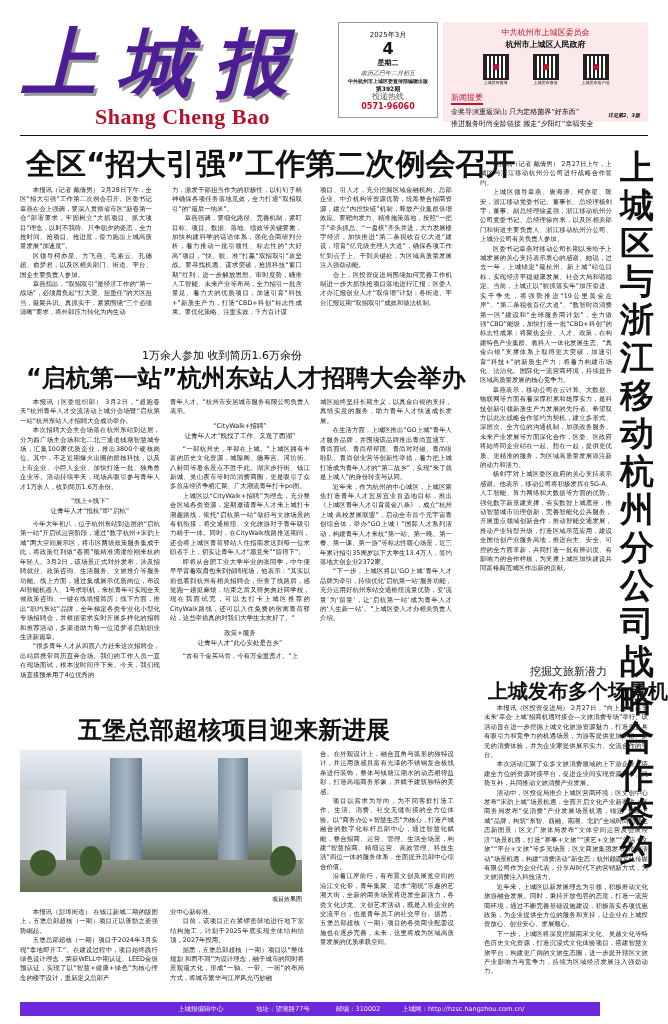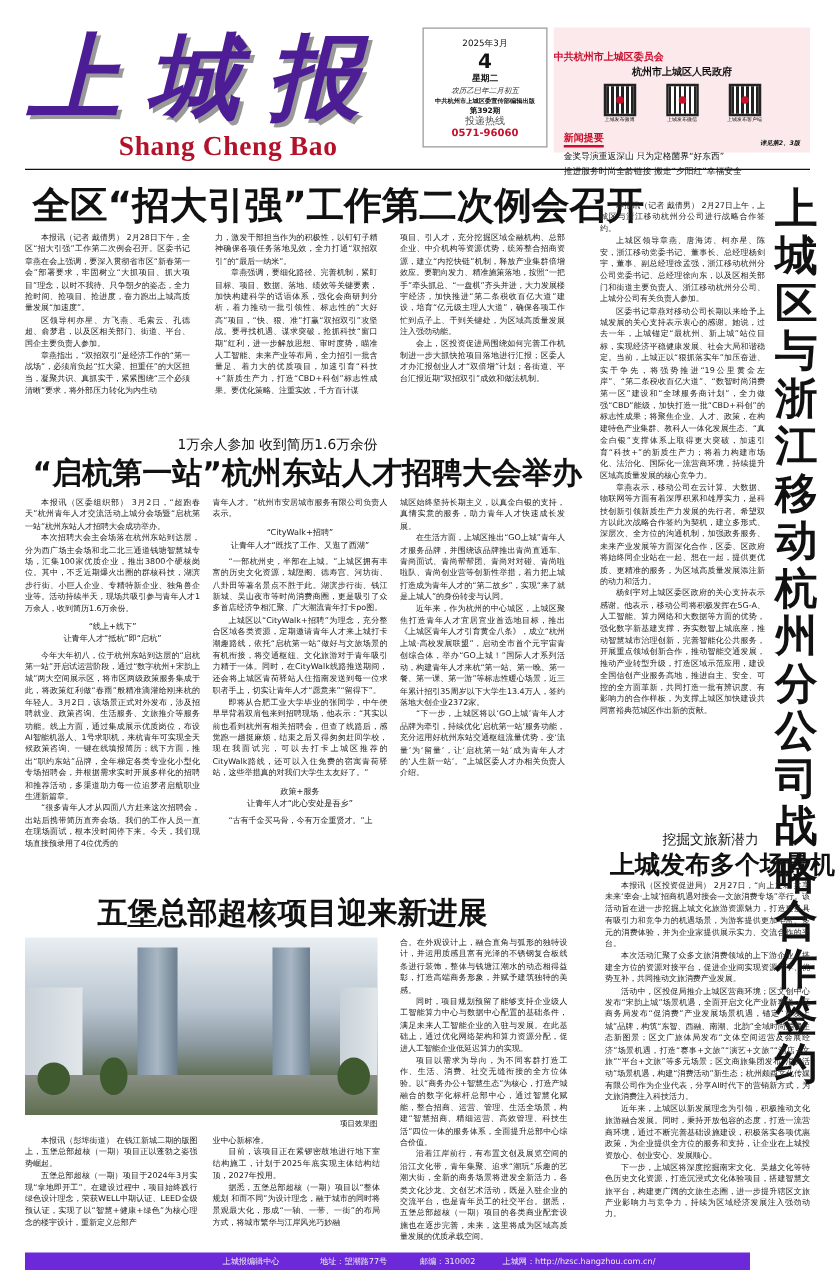--- a/index.html
+++ b/index.html
@@ -15,29 +15,29 @@
   .date-box div { line-height: 1.2; }
   .d-ym { font-size: 7px; margin-top: 8px; }
   .d-day { font-size: 16px; font-weight: bold; }
   .d-wk { font-size: 7px; font-weight: bold; }
   .d-lunar { font-size: 6px; font-style: italic; color: #333; margin-top: 2px; }
   .d-pub { font-size: 5px; font-weight: bold; margin-top: 2px; }
   .d-issue { font-size: 6px; font-weight: bold; margin-top: 1px; }
   .d-hot { font-size: 8px; color: #555; margin-top: 0; }
   .d-phone { font-size: 8px; color: #c8102e; font-weight: bold; }
   .pink-box { left: 443px; top: 22px; width: 205px; height: 100px; background: #fbe9ec; }
-  .pk-org1 { text-align: left; color: #c8102e; font-weight: bold; font-size: 8px; margin-top: 18px; }
+  .pk-org1 { text-align: center; color: #c8102e; font-weight: normal; font-size: 8px; margin-top: 5px; }
   .pk-org2 { text-align: center; font-weight: bold; font-size: 8px; margin-top: 1px; }
   .qrs { display: flex; justify-content: center; gap: 14px; margin-top: 4px; }
   .qr { width: 36px; text-align: center; font-size: 4px; }
   .qr-img { width: 26px; height: 26px; margin: 0 auto; background:
     repeating-linear-gradient(90deg, #222 0 2px, #fff 2px 4px), #fff;
     position: relative; border: 2px solid #222; }
   .qr-img::after { content: ""; position: absolute; left: 8px; top: 8px; width: 6px; height: 6px; border-radius: 50%; background: #c8102e; }
-  .pk-news { margin-left: 8px; margin-top: 4px; font-size: 8px; font-weight: bold; color: #c8102e; border-bottom: 2px solid #c8102e; display: inline-block; }
+  .pk-news { margin-left: 8px; margin-top: 4px; font-size: 8px; font-weight: normal; color: #c8102e; border-bottom: 2px solid #c8102e; display: inline-block; }
   .pk-line { font-size: 7px; margin-left: 8px; margin-top: 2px; }
   .pk-see { position: absolute; right: 8px; bottom: 4px; font-size: 5px; font-style: italic; font-weight: bold; }
   .rule { left: 20px; top: 135px; width: 628px; height: 1px; background: #111; }
   .h1 { font-weight: bold; font-size: 28px; letter-spacing: 0px; white-space: nowrap; }
   .col { font-size: 6.4px; line-height: 9.4px; text-align: justify; color: #222; overflow: hidden; }
   .col p { text-indent: 2em; }
   .sub-h { text-align: center; font-size: 6.5px; line-height: 10px; margin: 4px 0; }
   .vhead { left: 618px; top: 148px; width: 38px; font-size: 34px; font-weight: bold; line-height: 38px; text-align: center; }
   .photo { left: 20px; top: 748px; width: 180px; height: 130px; overflow: hidden;
     background: linear-gradient(180deg, #e9eef2 0%, #b8c4cf 40%, #8d9aa2 60%, #5b6b4e 80%, #7f8a74 100%); }
@@ -101,21 +101,21 @@
 </div>
 <div class="abs col" style="left:320px; top:186px; width:132px; height:135px;">
   <p style="text-indent:0">项目、引人才，充分挖掘区域金融机构、总部企业、中介机构等资源优势，统筹整合招商资源，建立“内挖快链”机制，释放产业集群倍增效应。要靶向发力、精准施策落地，按照“一把手”牵头抓总、“一盘棋”齐头并进，大力发展楼宇经济，加快推进“第二条税收百亿大道”建设，培育“亿元级主理人大道”，确保各项工作忙到点子上、干到关键处，为区域高质量发展注入强劲动能。</p>
   <p>会上，区投资促进局围绕如何完善工作机制进一步大抓快抢项目落地进行汇报；区委人才办汇报创业人才“双倍增”计划；各街道、平台汇报近期“双招双引”成效和做法机制。</p>
 </div>
 
 <div class="abs" style="left:142px; top:348px; font-size:11px;">1万余人参加 收到简历1.6万余份</div>
 <div class="abs h1" style="left:26px; top:362px; font-size:24px;">“启杭第一站”杭州东站人才招聘大会举办</div>
 <div class="abs col" style="left:20px; top:398px; width:140px; height:316px;">
   <p>本报讯（区委组织部） 3月2日，“超跑春天”杭州青年人才交流活动上城分会场暨“启杭第一站”杭州东站人才招聘大会成功举办。</p>
-  <p>本次招聘大会主会场落在杭州东站到达层，分为西广场主会场和北二北三通道钱塘智慧城专场，汇集100家优质企业，推出3800个硬核岗位。其中，不乏近期爆火出圈的群核科技，湖滨步行街、小巨人企业、专精特新企业、独角兽企业等。活动持续半天，现场共吸引参与青年人才1万余人，收到简历1.6万余份。</p>
+  <p>本次招聘大会主会场落在杭州东站到达层，分为西广场主会场和北二北三通道钱塘智慧城专场，汇集100家优质企业，推出3800个硬核岗位。其中，不乏近期爆火出圈的群核科技，以及上市企业、小巨人企业、加快打造一批、独角兽企业等。活动持续半天，现场共吸引参与青年人才1万余人，收到简历1.6万余份。</p>
   <div class="sub-h">
     <div>“线上+线下”</div>
     <div>让青年人才“抵杭”即“启杭”</div>
   </div>
   <p>今年大年初八，位于杭州东站到达层的“启杭第一站”开启试运营阶段，通过“数字杭州+宋韵上城”两大空间展示区，将市区两级政策服务集成于此，将政策红利做“春雨”般精准滴灌给刚来杭的年轻人。3月2日，该场景正式对外发布，涉及招聘就业、政策咨询、生活服务、文旅推介等服务功能。线上方面，通过集成展示优质岗位，布设AI智能机器人、1号求职机，来杭青年可实现全天候政策咨询、一键在线填报简历；线下方面，推出“职约东站”品牌，全年梯定各类专业化小型化专场招聘会，并根据需求实时开展多样化的招聘和推荐活动，多渠道助力每一位追梦者启航职业生涯新篇章。</p>
   <p>“很多青年人才从四面八方赶来这次招聘会，出站后携带简历直奔会场。我们的工作人员一直在现场面试，根本没时间停下来。今天，我们现场直接预录用了4位优秀的</p>
 </div>
 <div class="abs col" style="left:170px; top:398px; width:140px; height:316px;">
   <p style="text-indent:0">青年人才。”杭州市安居城市服务有限公司负责人表示。</p>
   <div class="sub-h">
@@ -173,21 +173,20 @@
   <p>本报讯（彭埠街道） 在钱江新城二期的版图上，五堡总部超核（一期）项目正以蓬勃之姿强势崛起。</p>
   <p>五堡总部超核（一期）项目于2024年3月实现“拿地即开工”。在建设过程中，项目始终践行绿色设计理念，荣获WELL中期认证、LEED金级预认证，实现了以“智慧+健康+绿色”为核心理念的楼宇设计，重新定义总部产</p>
 </div>
 <div class="abs col" style="left:170px; top:908px; width:134px; height:90px;">
   <p style="text-indent:0">业中心新标准。</p>
   <p>目前，该项目正在紧锣密鼓地进行地下室结构施工，计划于2025年底实现主体结构结顶，2027年投用。</p>
   <p>据悉，五堡总部超核（一期）项目以“整体规划 和而不同”为设计理念，融于城市的同时将景观最大化，形成“一轴、一带、一街”的布局方式，将城市繁华与江岸风光巧妙融</p>
 </div>
 <div class="abs col" style="left:320px; top:750px; width:134px; height:248px;">
   <p style="text-indent:0">合。在外观设计上，融合直角与弧形的独特设计，并运用质感且富有光泽的不锈钢复合板线条进行装饰，整体与钱塘江潮水的动态相得益彰，打造高端商务形象，并赋予建筑独特的美感。</p>
-  <p>同时，项目规划预留了能够支持企业级人工智能算力中心与数据中心配置的基础条件，满足未来人工智能企业的入驻与发展。在此基础上，通过优化网络架构和算力资源分配，促进人工智能企业低延迟算力的实现。</p>
   <p>项目以需求为导向，为不同客群打造工作、生活、消费、社交无缝衔接的全方位体验。以“商务办公+智慧生态”为核心，打造产城融合的数字化标杆总部中心，通过智慧化赋能，整合招商、运营、管理、生活全场景，构建“智慧招商、精细运营、高效管理、科技生活”四位一体的服务体系，全面提升总部中心综合价值。</p>
   <p>沿着江岸前行，有布置文创及展览空间的沿江文化带，青年集聚、追求“潮玩”乐趣的艺潮大街，全新的商务场景将迸发全新活力，各类文化沙龙、文创艺术活动，既是入驻企业的交流平台，也是青年员工的社交平台。据悉，五堡总部超核（一期）项目的各类商业配套设施也在逐步完善，未来，这里将成为区域高质量发展的优质承载空间。</p>
 </div>
 
 <div class="abs footer">
   <span style="left:158px;">上城报编辑中心</span>
   <span style="left:236px;">地址：望潮路77号</span>
   <span style="left:316px;">邮编：310002</span>
   <span style="left:382px;">上城网：http://hzsc.hangzhou.com.cn/</span>
 </div>

